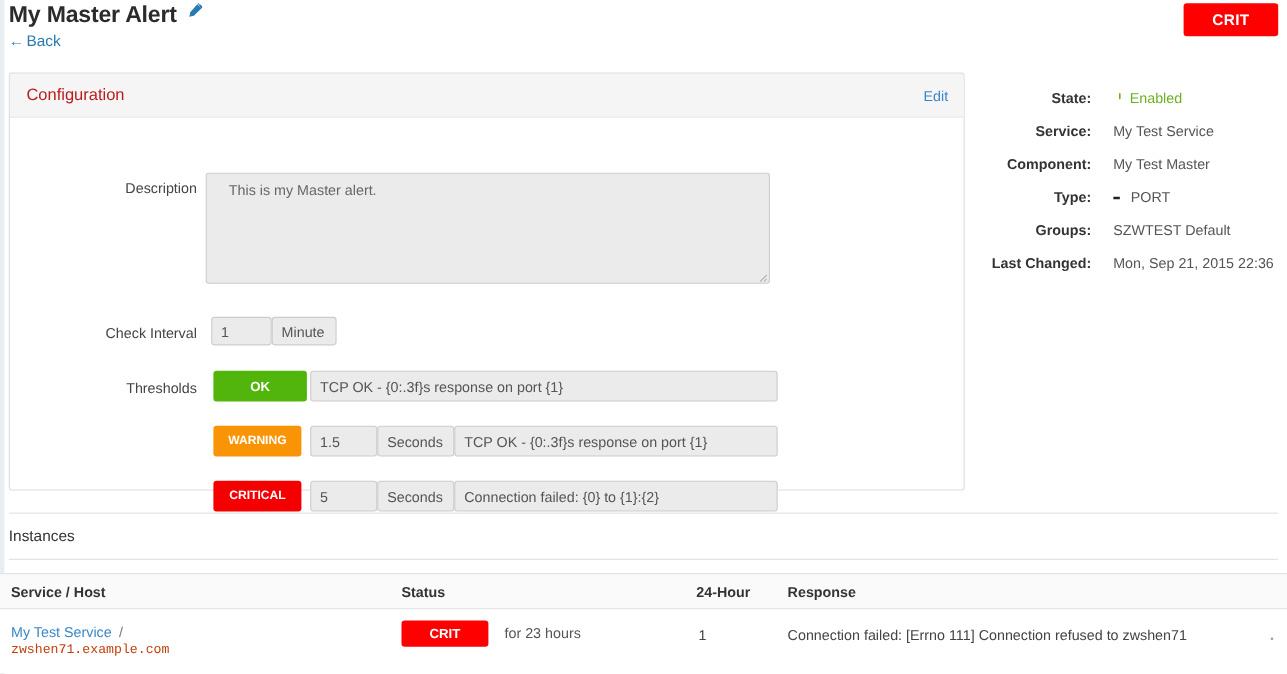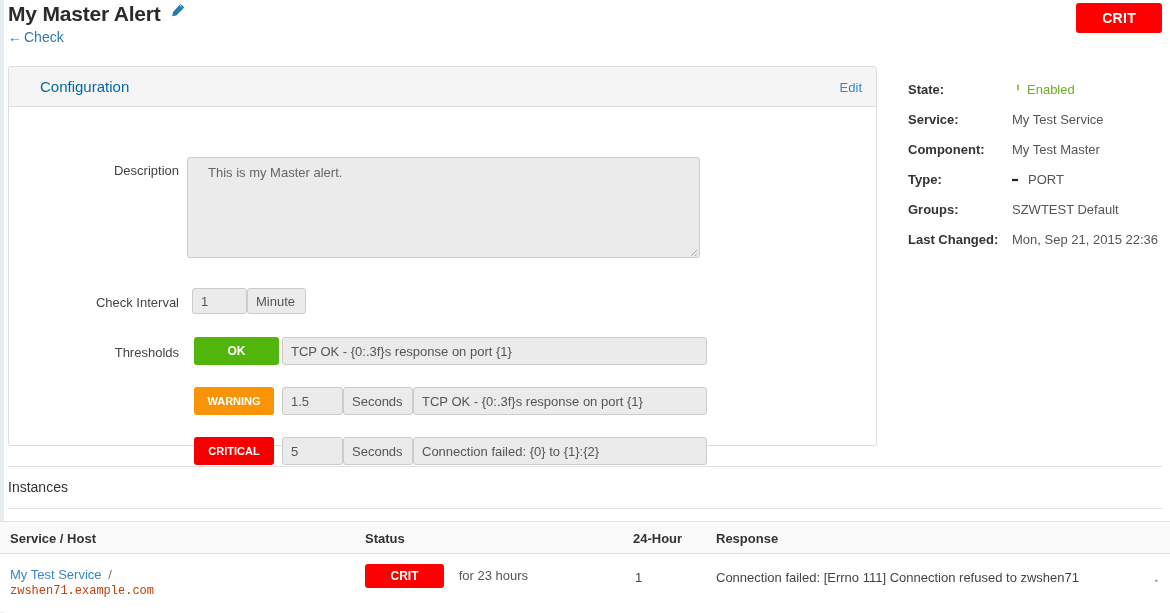--- a/index.html
+++ b/index.html
@@ -85,23 +85,23 @@
   }
   .panel-head {
     height: 40px;
     background: #f5f5f5;
     border-bottom: 1px solid #dddddd;
     border-radius: 3px 3px 0 0;
     position: relative;
   }
   .panel-head .ttl {
     position: absolute;
-    left: 31px; top: 11px;
+    left: 15px; top: 11px;
     font-size: 15px;
-    color: #0369a1;
+    color: #b91c1c;
   }
   .panel-head .edit {
     position: absolute;
     right: 14px; top: 13px;
     color: #3a87c8;
     font-size: 13px;
     text-decoration: none;
     cursor: pointer;
   }
   .panel-body { position: relative; height: 338px; }
@@ -164,23 +164,23 @@
   .badge-critical { background: #f40000; }
 
   
   .meta {
     position: absolute;
     left: 896px; top: 82px;
     width: 268px;
   }
   .meta-row { position: relative; margin-bottom: 12px; min-height: 18px; }
   .meta-key {
-    position: absolute; left: 12px; top: 0;
+    position: absolute; left: 0; top: 0;
     width: 96px;
-    text-align: left;
+    text-align: right;
     font-weight: bold;
     font-size: 13px;
     color: #333333;
     line-height: 16px;
   }
   .meta-val {
     margin-left: 116px;
     font-size: 13px;
     color: #555555;
     line-height: 16px;
@@ -266,21 +266,21 @@
   <div class="left-edge"></div>
 
   <div class="page-head">
     <h1 class="page-title">My Master Alert</h1>
     <span class="edit-pencil">
       <svg width="15" height="15" viewBox="0 0 16 16">
         <path d="M11.7 1.4c.4-.4 1-.4 1.4 0l1.5 1.5c.4.4.4 1 0 1.4l-1 1L10.7.4l1-1z" fill="#2a7ab0" transform="translate(0,1)"></path>
         <path d="M10 2.1l3.9 3.9-7.2 7.2-4.4.9.9-4.4L10 2.1z" fill="#2a7ab0"></path>
       </svg>
     </span>
-    <a class="back-link" href="#"><span class="arrow">←</span><span>Check</span></a>
+    <a class="back-link" href="#"><span class="arrow">←</span><span>Back</span></a>
   </div>
 
   <button class="crit-top">CRIT</button>
 
   <div class="panel">
     <div class="panel-head">
       <span class="ttl">Configuration</span>
       <a class="edit" href="#">Edit</a>
     </div>
     <div class="panel-body">

